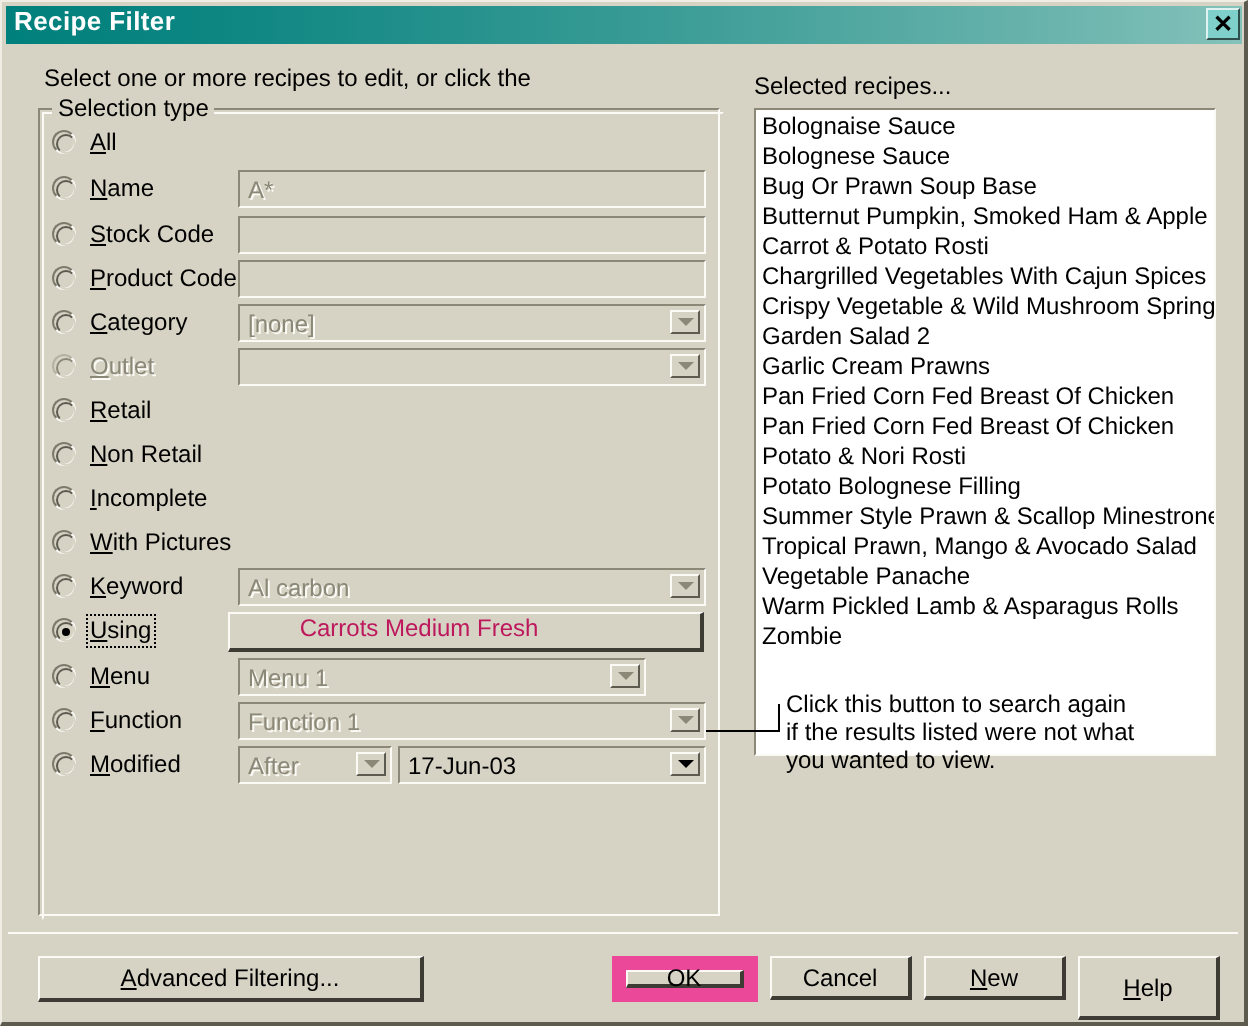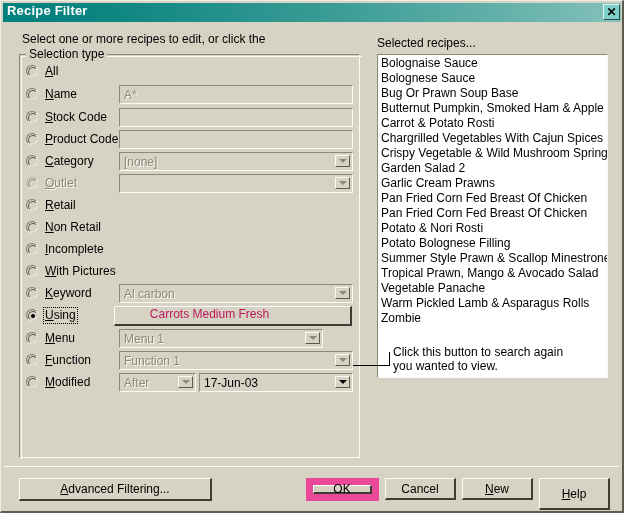--- a/index.html
+++ b/index.html
@@ -385,20 +385,21 @@
         <div class="list-item">Warm Pickled Lamb &amp; Asparagus Rolls</div>
         <div class="list-item">Zombie</div>
       </div>
   </div>
 
   <div id="annot-arrowhead"></div>
   <div id="annot-line"></div>
   <div id="annot-vline"></div>
   <div id="annotation">
     <div>Click this button to search again</div>
+    <div>if the results listed were not what</div>
     <div>you wanted to view.</div>
   </div>
 
   <div id="bottombar">
     <div class="dlgbtn" style="left:15px; top:11px; width:193px; height:23px;">
       <span><u>A</u>dvanced Filtering...</span>
     </div>
     <div class="dlgbtn default" style="left:302px; top:11px; width:73px; height:23px;">
       <span class="inner">OK</span>
     </div>

